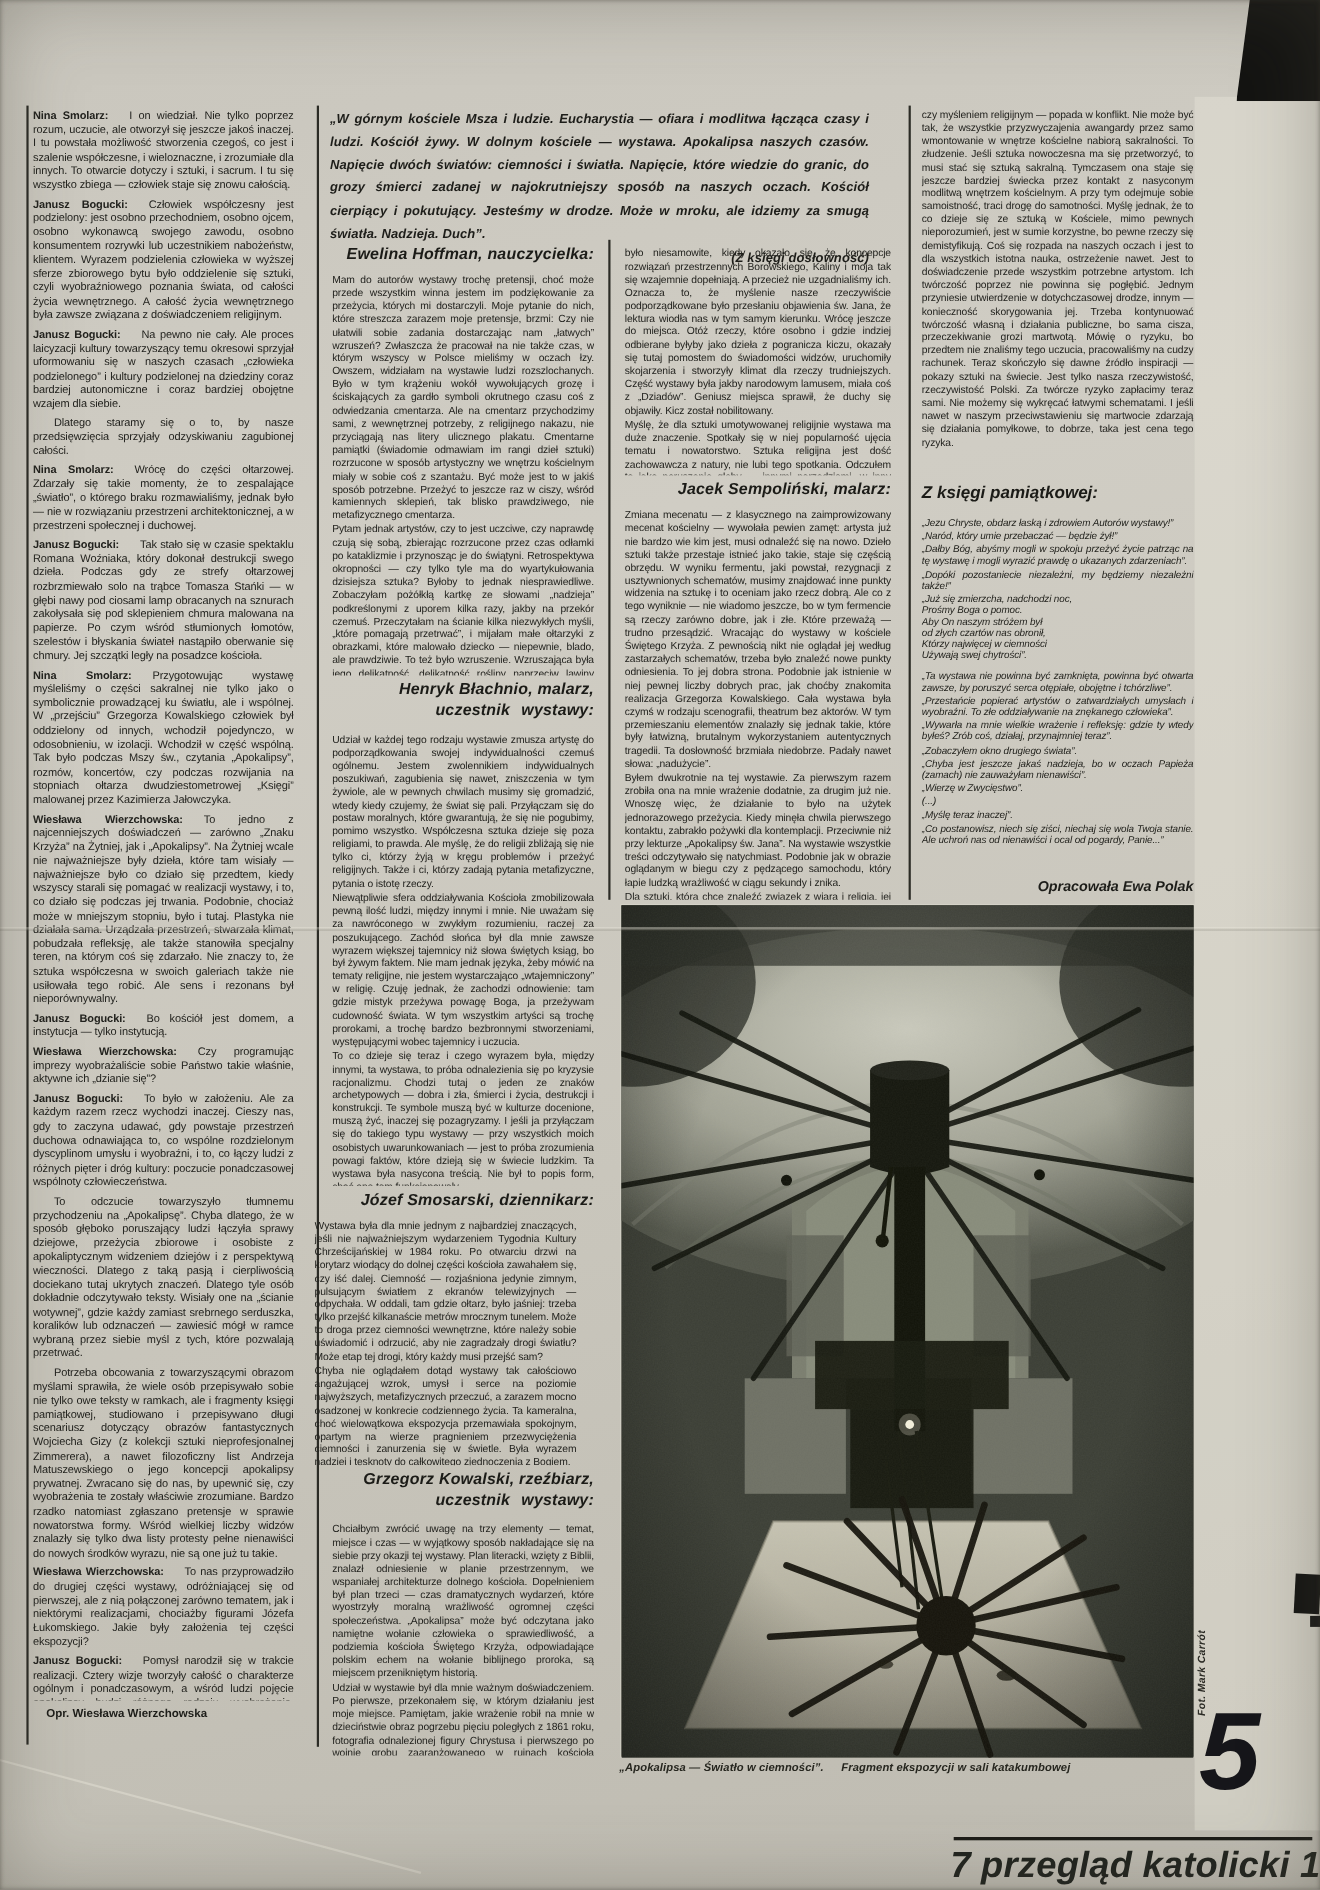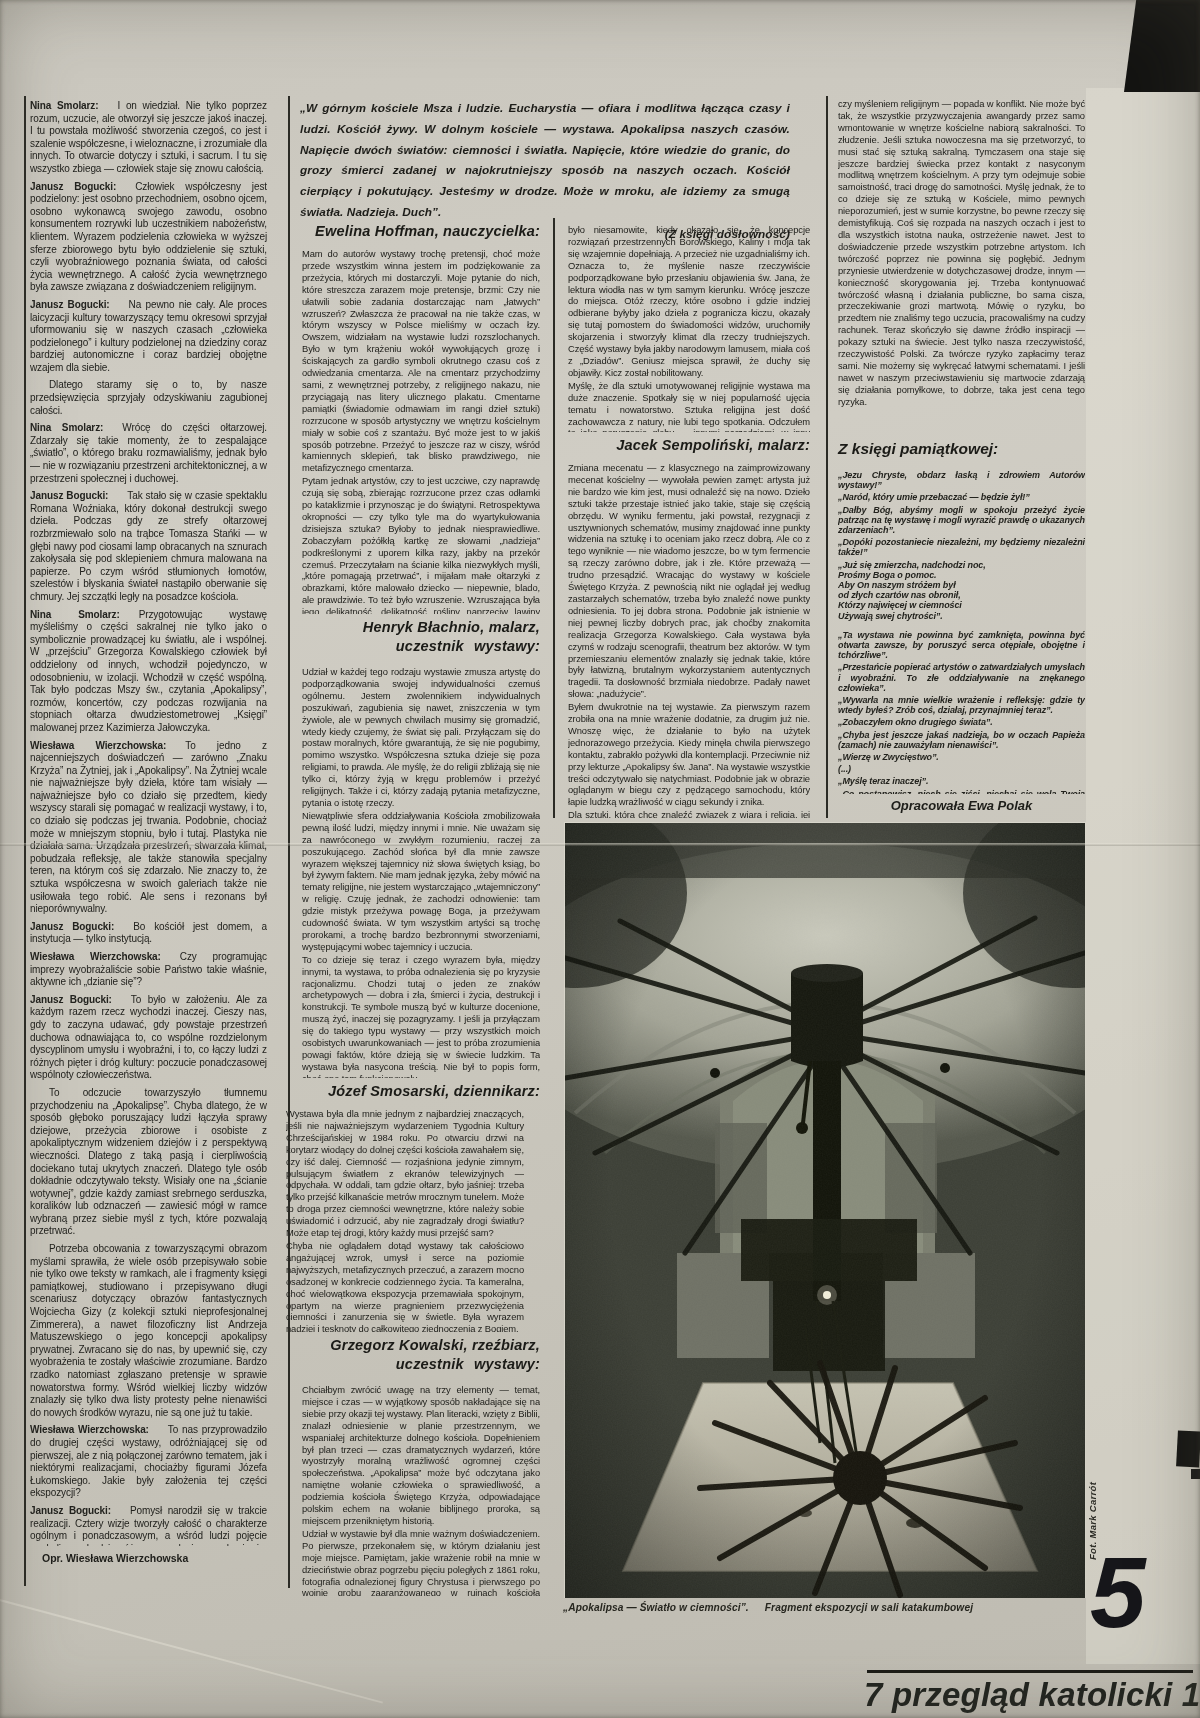--- a/index.html
+++ b/index.html
@@ -17,22 +17,22 @@
   .spk{padding-right:19px}
   .para{margin-bottom:1px}
   .sec-head{position:absolute;font-style:italic;font-weight:bold;text-align:right;
     font-size:14.5px;line-height:18px;color:#1b1b17;letter-spacing:.2px}
   .sec-head.two-line{line-height:19px}
   .sec-head .l2{display:block;word-spacing:6px}
   .masthead{position:absolute;left:300px;top:98px;width:490px;font-style:italic;font-weight:bold;
     font-size:11.8px;line-height:20.8px;text-align:justify;color:#1d1d19;letter-spacing:.1px}
   .masthead .attrib{display:block;text-align:right;margin-top:1px}
   .signoff{position:absolute;font-weight:bold;font-size:10.5px;color:#1d1d19}
-  .signoff.italic{font-style:italic;text-align:center;font-size:13px}
-  .quotes{position:absolute;overflow:hidden;font-style:italic;font-weight:bold;
+  .signoff.italic{font-style:italic;text-align:right;font-size:13px}
+  .quotes{position:absolute;overflow:hidden;font-style:italic;font-weight:normal;
     font-size:9px;line-height:10.2px;letter-spacing:-.1px;color:#23231e}
   .quotes p{margin-bottom:2px;white-space:pre-line;text-align:justify}
   .quotes p:nth-of-type(6){margin-top:9px}
   .gb-head{position:absolute;font-style:italic;font-weight:bold;font-size:15.5px;
     text-align:left;color:#1b1b17}
   .photo{position:absolute;left:565px;top:823px;width:520px;height:774px;background:#32352d;
     box-shadow:0 0 0 1px rgba(230,227,215,.5)}
   .photo svg{display:block}
   .caption{position:absolute;left:563px;top:1602px;width:524px;display:flex;gap:16px;
     font-style:italic;font-weight:bold;font-size:10.2px;color:#26261f;letter-spacing:.1px}

